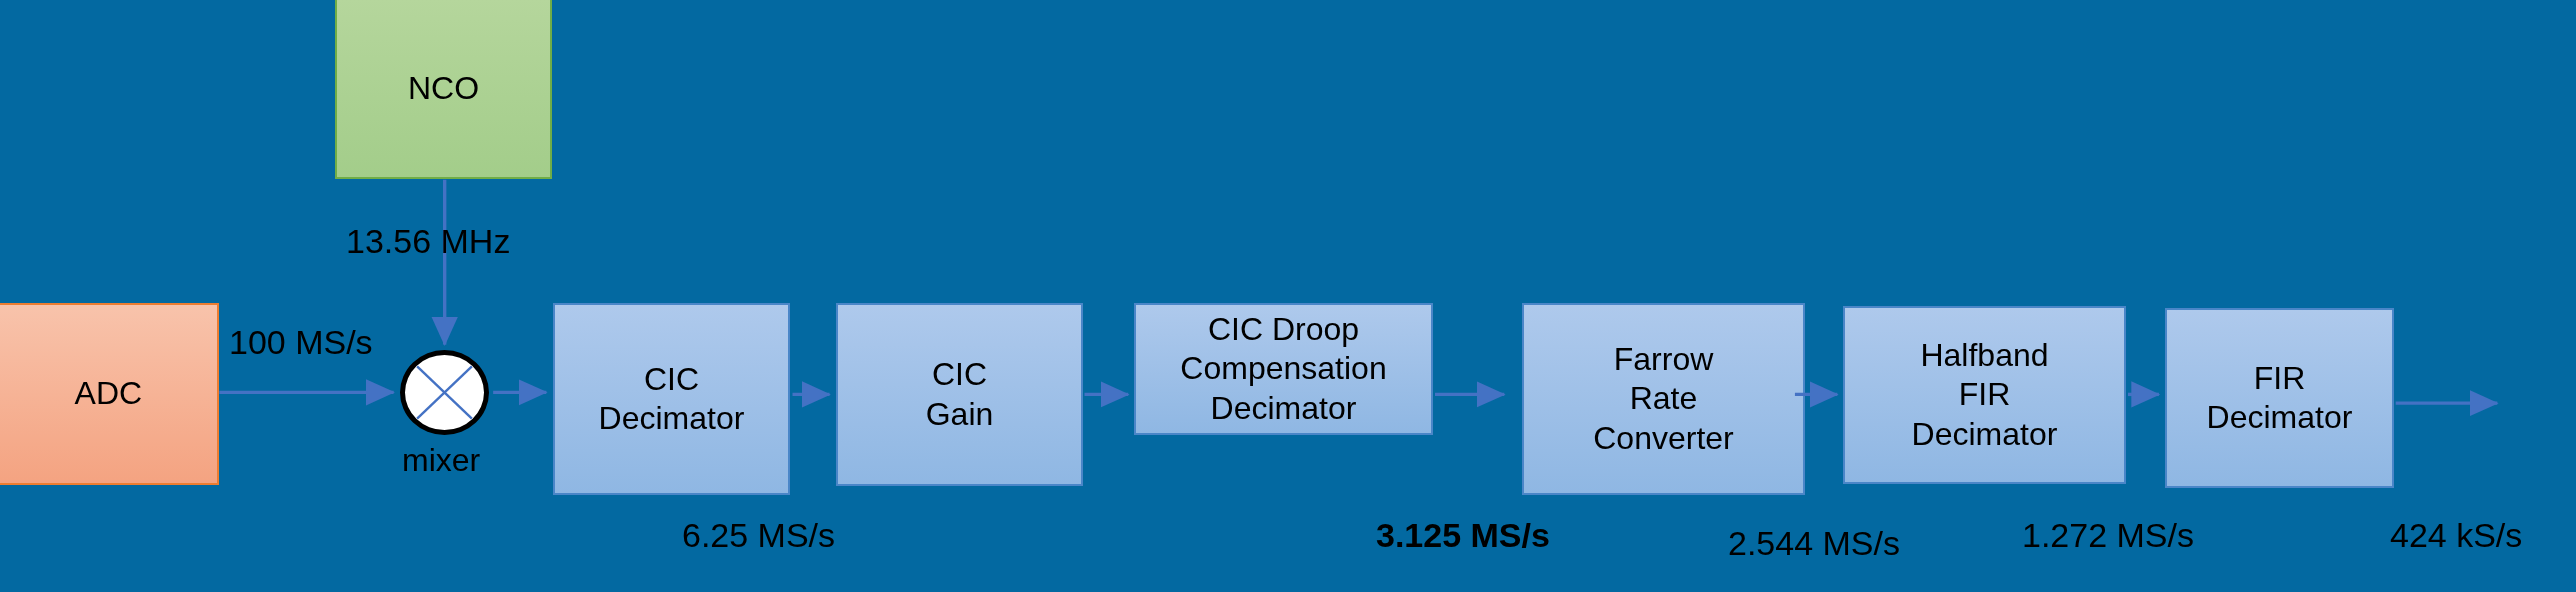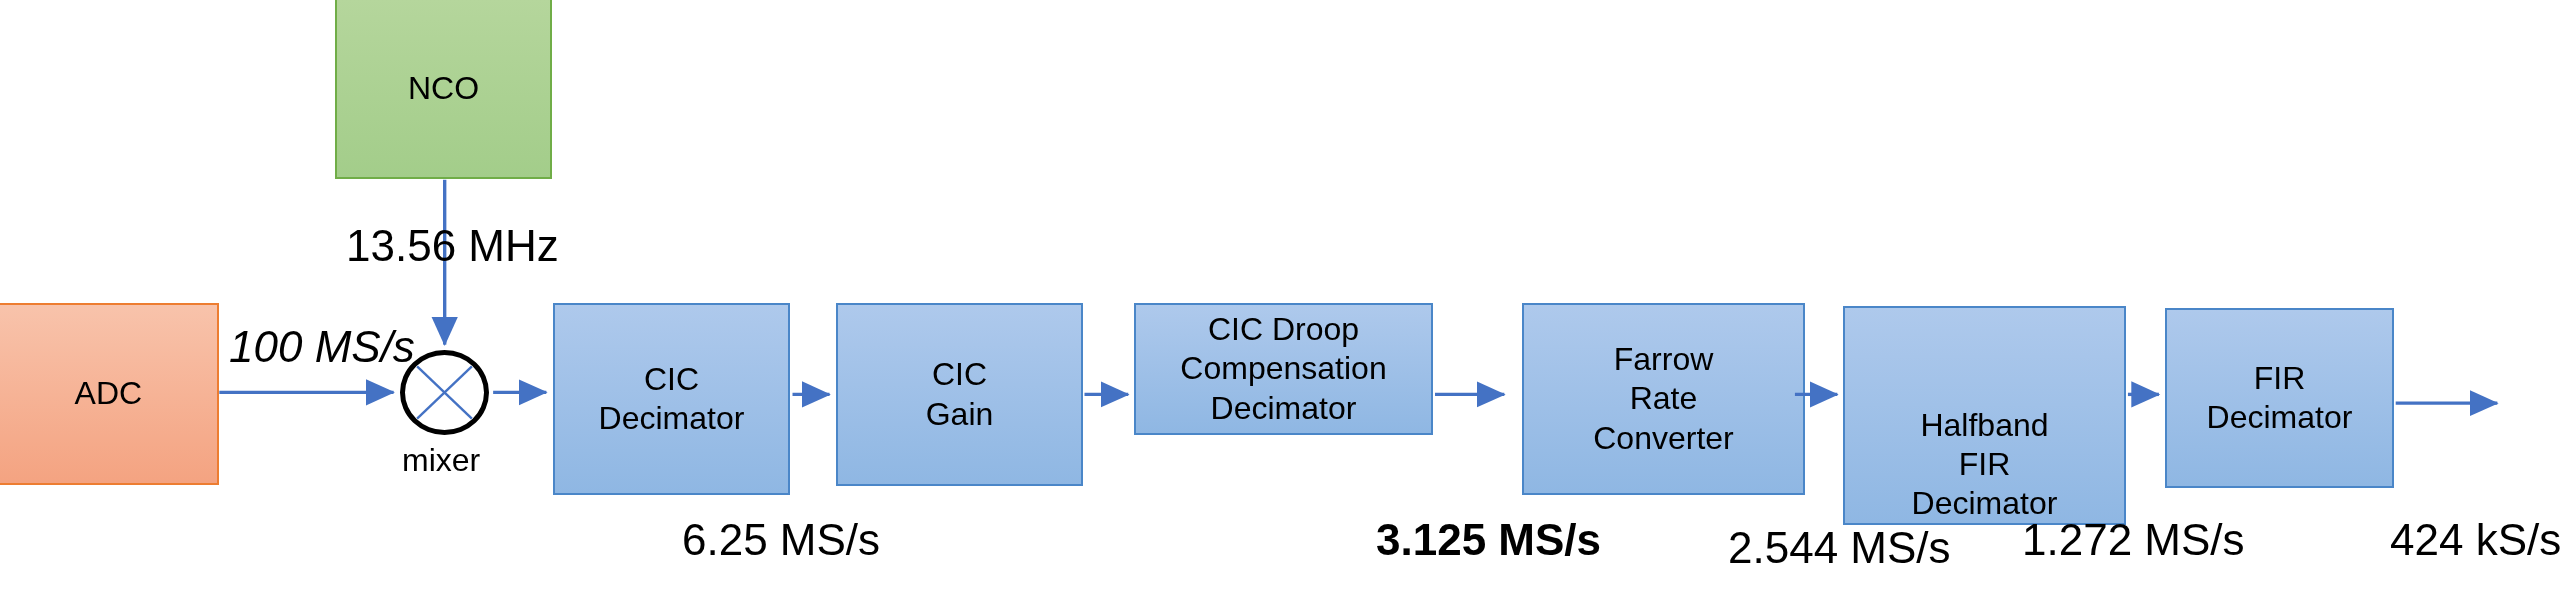--- a/index.html
+++ b/index.html
@@ -4,21 +4,21 @@
 <style>
   html, body {
     margin: 0;
     padding: 0;
     background: #4a6e4c;
   }
   #stage {
     position: relative;
     width: 2576px;
     height: 593px;
-    background: #ffffff;
+    background: #0369a1;
     overflow: hidden;
     font-family: "Liberation Sans", sans-serif;
   }
   .blk {
     position: absolute;
     box-sizing: border-box;
     display: flex;
     align-items: center;
     justify-content: center;
     text-align: center;
@@ -45,21 +45,21 @@
     position: absolute;
     box-sizing: border-box;
     border-radius: 50%;
     background: #ffffff;
     border: 5.4px solid #000000;
   }
   .mixer svg { display: block; width: 100%; height: 100%; }
   .lbl {
     position: absolute;
     color: #000000;
-    font-size: 44px;
+    font-size: 34px;
     white-space: nowrap;
     line-height: 1;
   }
   .conn { position: absolute; }
   .conn svg { display: block; overflow: visible; }
 </style>
 </head>
 <body>
 
 <div id="stage">
@@ -95,21 +95,21 @@
 Compensation
 Decimator</span>
   </div>
 
   <div class="blk blk-blue" style="left:1510px; top:303px; width:283px; height:192px;margin-left:12px;">
     <span>Farrow
 Rate
 Converter</span>
   </div>
 
-  <div class="blk blk-blue" style="left:1843px; top:306px; width:283px; height:219px;align-items:flex-end;">
+  <div class="blk blk-blue" style="left:1843px; top:306px; width:283px; height:178px;">
     <span>Halfband
 FIR
 Decimator</span>
   </div>
 
   <div class="blk blk-blue" style="left:2165px; top:308px; width:229px; height:180px;">
     <span>FIR
 Decimator</span>
   </div>
 
@@ -154,21 +154,21 @@
       </g>
 
       <g>
         <line x1="3561" y1="599" x2="3712" y2="599" stroke="#4472c4" stroke-width="5" marker-end="url(#ah)"></line>
       </g>
     </svg>
   </div>
 
   <div class="lbl" style="left:346px; top:224px;">13.56 MHz</div>
 
-  <div class="lbl" style="left:229px; top:325px;font-style:italic;">100 MS/s</div>
+  <div class="lbl" style="left:229px; top:325px;">100 MS/s</div>
 
   <div class="lbl" style="left:682px; top:518px;">6.25 MS/s</div>
 
   <div class="lbl" style="left:1376px; top:518px;font-weight:bold;">3.125 MS/s</div>
 
   <div class="lbl" style="left:1728px; top:518px;margin-top:8px;">2.544 MS/s</div>
 
   <div class="lbl" style="left:2022px; top:518px;">1.272 MS/s</div>
 
   <div class="lbl" style="left:2390px; top:518px;">424 kS/s</div>

